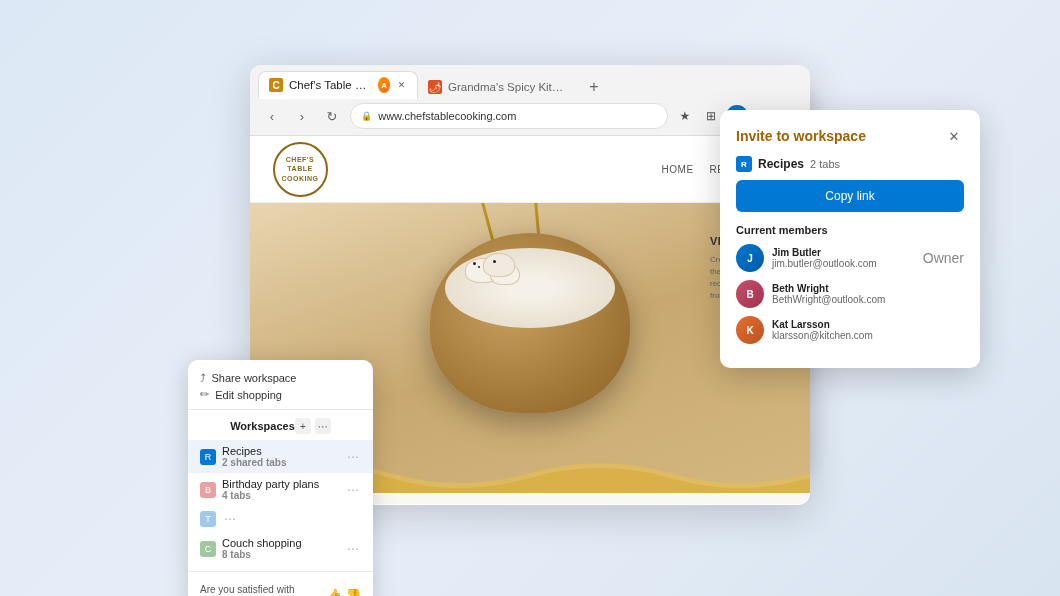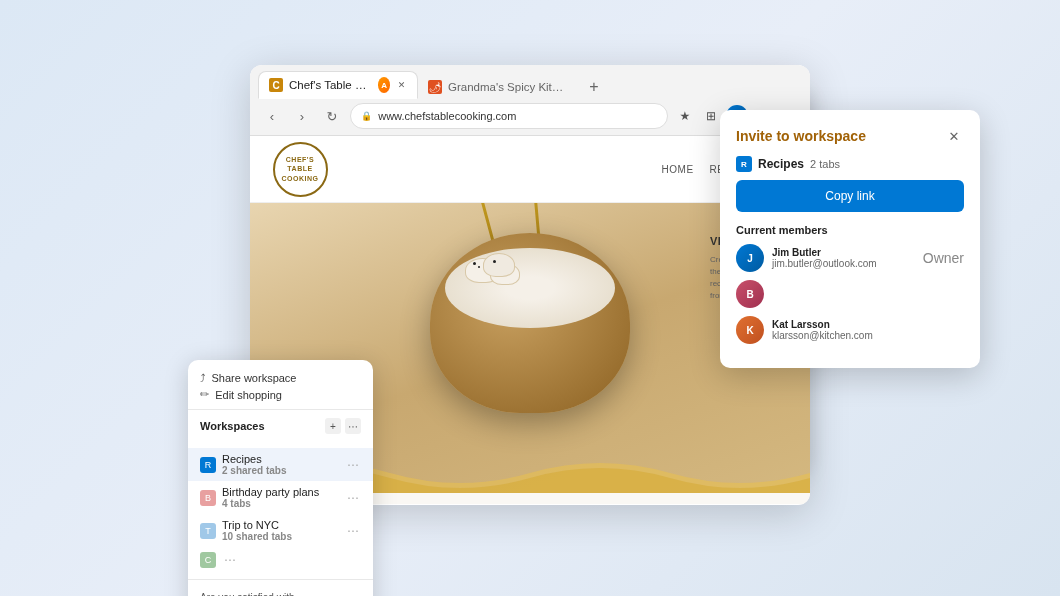--- a/index.html
+++ b/index.html
@@ -31,23 +31,23 @@
       padding: 2px 12px;
       font-size: 11px;
       color: #333;
       cursor: pointer;
     }
     .ws-icon { font-size: 11px; color: #555; }
     .ws-divider { height: 1px; background: #e8e8e8; margin: 6px 0; }
     .ws-header-row {
       display: flex;
       align-items: center;
-      justify-content: space-between;
+      justify-content: center;
       padding: 2px 12px;
-      margin-bottom: 12px;
+      margin-bottom: 4px;
     }
     .ws-header-label {
       font-size: 11px;
       font-weight: 600;
       color: #222;
     }
     .ws-header-icons { display: flex; gap: 4px; }
     .ws-header-icon {
       width: 16px;
       height: 16px;
@@ -734,29 +734,29 @@
     <div class="ws-item-icon birthday">B</div>
     <div class="ws-item-text">
       <div class="ws-item-name">Birthday party plans</div>
       <div class="ws-item-tabs">4 tabs</div>
     </div>
     <div class="ws-item-more">⋯</div>
   </div>
 
   <div class="ws-item">
     <div class="ws-item-icon trip">T</div>
-    <div class="ws-item-text">
-      <div class="ws-item-name">Trip to NYC</div>
-      <div class="ws-item-tabs">10 shared tabs</div>
-    </div>
     <div class="ws-item-more">⋯</div>
   </div>
 
   <div class="ws-item">
     <div class="ws-item-icon couch">C</div>
+    <div class="ws-item-text">
+      <div class="ws-item-name">Couch shopping</div>
+      <div class="ws-item-tabs">8 tabs</div>
+    </div>
     <div class="ws-item-more">⋯</div>
   </div>
 
   <div class="ws-divider"></div>
 
   <div class="ws-feedback">
     <span>Are you satisfied with Workspaces?</span>
     <div class="ws-feedback-icons">
       <span class="ws-feedback-icon">👍</span>
       <span class="ws-feedback-icon">👎</span>
@@ -787,20 +787,24 @@
     <div class="member-info">
       <div class="member-name">Jim Butler</div>
       <div class="member-email">jim.butler@outlook.com</div>
     </div>
     <span class="member-role">Owner</span>
   </div>
 
   
   <div class="member-row">
     <div class="member-avatar beth">B</div>
+    <div class="member-info">
+      <div class="member-name">Beth Wright</div>
+      <div class="member-email">BethWright@outlook.com</div>
+    </div>
     <span class="member-role"></span>
   </div>
 
   
   <div class="member-row">
     <div class="member-avatar kat">K</div>
     <div class="member-info">
       <div class="member-name">Kat Larsson</div>
       <div class="member-email">klarsson@kitchen.com</div>
     </div>

